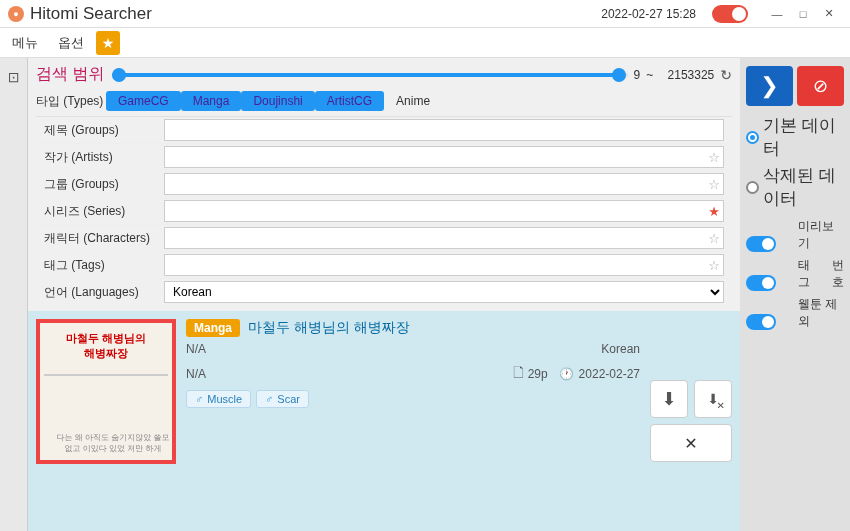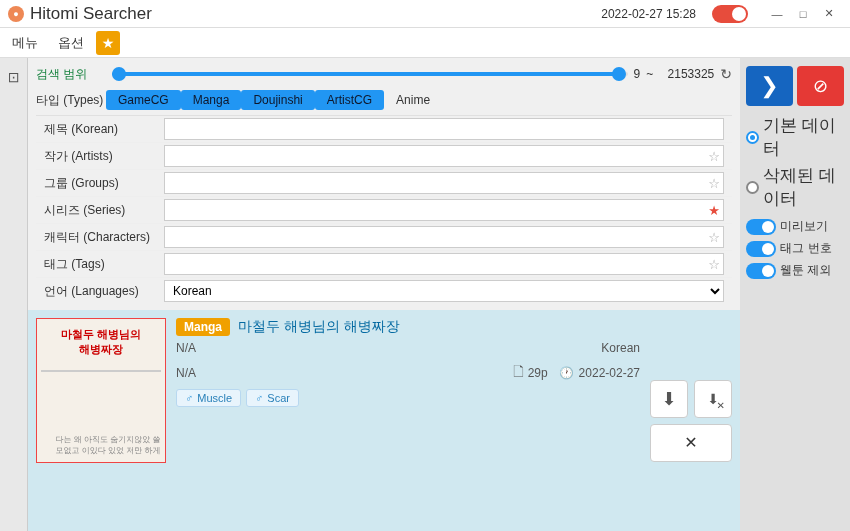--- a/index.html
+++ b/index.html
@@ -139,22 +139,22 @@
 
     
     .range-row {
       display: flex;
       align-items: center;
       gap: 6px;
       margin-bottom: 6px;
     }
     .range-label {
       width: 70px;
-      font-size: 12px;
-      color: #15803d;
+      font-size: 16px;
+      color: #be185d;
       flex-shrink: 0;
     }
     .range-slider-container {
       flex: 1;
       position: relative;
       height: 20px;
       display: flex;
       align-items: center;
     }
     .range-track {
@@ -222,21 +222,21 @@
     }
     .type-label {
       width: 70px;
       font-size: 12px;
       color: #333;
       flex-shrink: 0;
     }
     .type-btn {
       padding: 3px 12px;
       background: #2196f3;
-      color: #0f172a;
+      color: #4c1d95;
       border: none;
       border-radius: 3px;
       font-size: 12px;
       cursor: pointer;
       font-family: inherit;
     }
     .type-btn.inactive {
       background: transparent;
       color: #333;
     }
@@ -369,21 +369,21 @@
     }
     .toggle-group {
       width: 100%;
       display: flex;
       flex-direction: column;
       gap: 5px;
     }
     .toggle-row {
       display: flex;
       align-items: flex-end;
-      gap: 4px;
+      gap: 22px;
       font-size: 12px;
       color: #333;
     }
     .toggle-sw {
       width: 30px;
       height: 16px;
       background: #2196f3;
       border-radius: 8px;
       position: relative;
       cursor: pointer;
@@ -407,30 +407,30 @@
       display: flex;
       gap: 0;
     }
     .result-card {
       display: flex;
       width: 100%;
       padding: 8px;
       gap: 10px;
     }
     .result-thumbnail {
-      width: 130px;
+      width: 140px;
       height: 145px;
       background: #f5f0e8;
       flex-shrink: 0;
       display: flex;
       flex-direction: column;
       align-items: center;
       justify-content: flex-start;
       overflow: hidden;
-      border: 1px solid #ef4444;
+      border: 4px solid #ef4444;
       padding: 8px 4px 4px;
       position: relative;
     }
     .thumb-title-text {
       font-size: 11px;
       color: #c00;
       text-align: center;
       font-weight: bold;
       line-height: 1.4;
       margin-bottom: 8px;
@@ -589,21 +589,21 @@
       <div class="type-row">
         <span class="type-label">타입 (Types)</span>
         <button class="type-btn">GameCG</button>
         <button class="type-btn">Manga</button>
         <button class="type-btn">Doujinshi</button>
         <button class="type-btn">ArtistCG</button>
         <button class="type-btn inactive">Anime</button>
       </div>
 
       <div class="form-row divider-row">
-        <span class="form-label">제목 (Korean)</span>
+        <span class="form-label">제목 (Groups)</span>
         <div class="form-input-wrap">
           <input class="form-input" type="text" style="">
         </div>
       </div>
 
       <div class="form-row">
         <span class="form-label">작가 (Artists)</span>
         <div class="form-input-wrap">
           <input class="form-input" type="text" style="">
           <span class="star-icon">☆</span>

